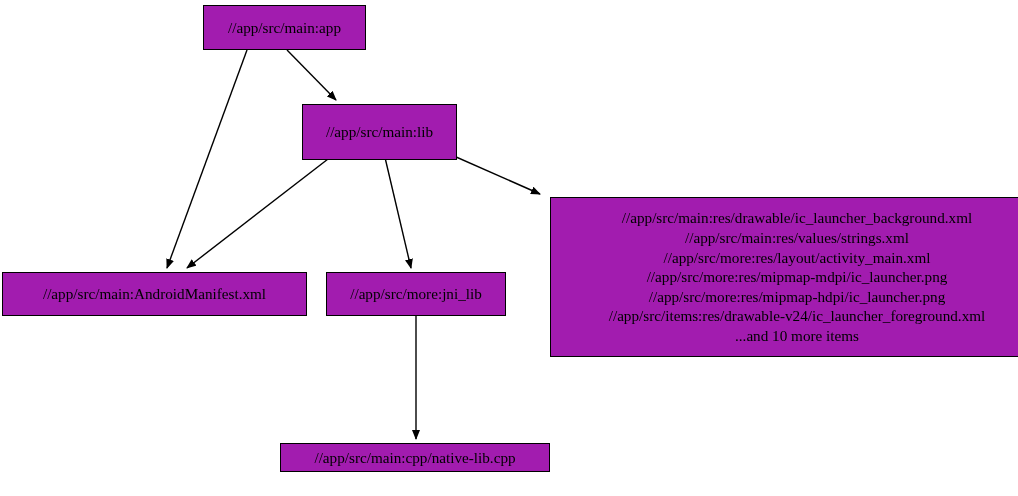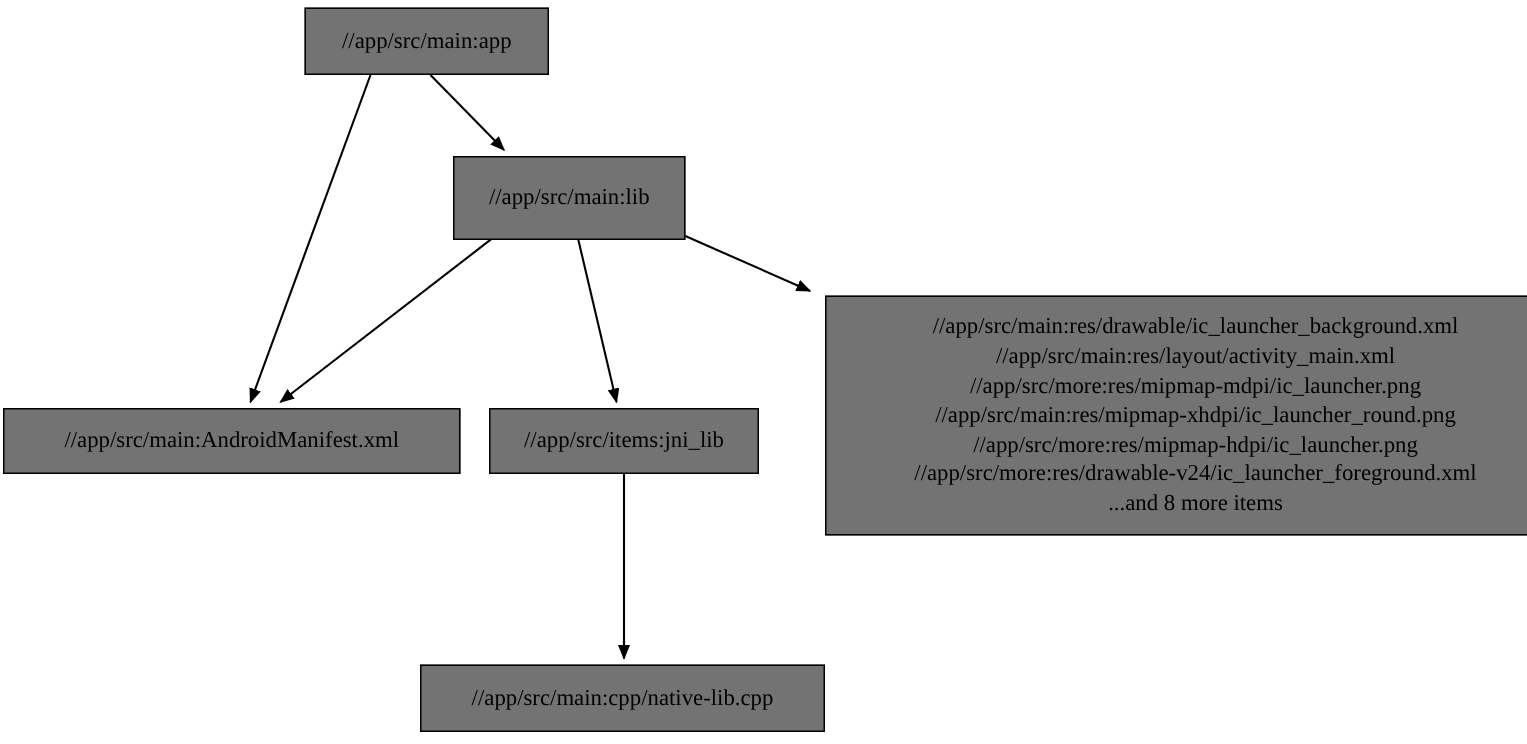--- a/index.html
+++ b/index.html
@@ -21,21 +21,21 @@
     left: 0;
     top: 0;
     width: 1018px;
     height: 496px;
     pointer-events: none;
   }
   .node {
     position: absolute;
     box-sizing: border-box;
     border: 1px solid #000000;
-    background: #737373;
+    background: #a21caf;
     display: flex;
     align-items: center;
     justify-content: center;
     text-align: center;
     color: #000000;
     font-size: 15.2px;
     line-height: 1.0;
     white-space: nowrap;
   }
   .node-multiline {
@@ -79,30 +79,30 @@
 
   <div class="node" style="left: 302px; top: 104px; width: 155px; height: 56px;">
     <span>//app/src/main:lib</span>
   </div>
 
   <div class="node" style="left: 2px; top: 272px; width: 305px; height: 44px;">
     <span>//app/src/main:AndroidManifest.xml</span>
   </div>
 
   <div class="node" style="left: 326px; top: 272px; width: 180px; height: 44px;">
-    <span>//app/src/items:jni_lib</span>
+    <span>//app/src/more:jni_lib</span>
   </div>
 
-  <div class="node" style="left: 280px; top: 443px; width: 270px; height: 45px;">
+  <div class="node" style="left: 280px; top: 443px; width: 270px; height: 29px;">
     <span>//app/src/main:cpp/native-lib.cpp</span>
   </div>
 
   <div class="node node-multiline" id="resource-node" style="left: 550px; top: 197px; width: 476px; height: 160px; padding-left: 24px;">
       <span class="res-line">//app/src/main:res/drawable/ic_launcher_background.xml</span>
-      <span class="res-line">//app/src/main:res/layout/activity_main.xml</span>
+      <span class="res-line">//app/src/main:res/values/strings.xml</span>
+      <span class="res-line">//app/src/more:res/layout/activity_main.xml</span>
       <span class="res-line">//app/src/more:res/mipmap-mdpi/ic_launcher.png</span>
-      <span class="res-line">//app/src/main:res/mipmap-xhdpi/ic_launcher_round.png</span>
       <span class="res-line">//app/src/more:res/mipmap-hdpi/ic_launcher.png</span>
-      <span class="res-line">//app/src/more:res/drawable-v24/ic_launcher_foreground.xml</span>
-      <span class="res-line">...and 8 more items</span>
+      <span class="res-line">//app/src/items:res/drawable-v24/ic_launcher_foreground.xml</span>
+      <span class="res-line">...and 10 more items</span>
     </div>
 
 </div>
 
 </body></html>

